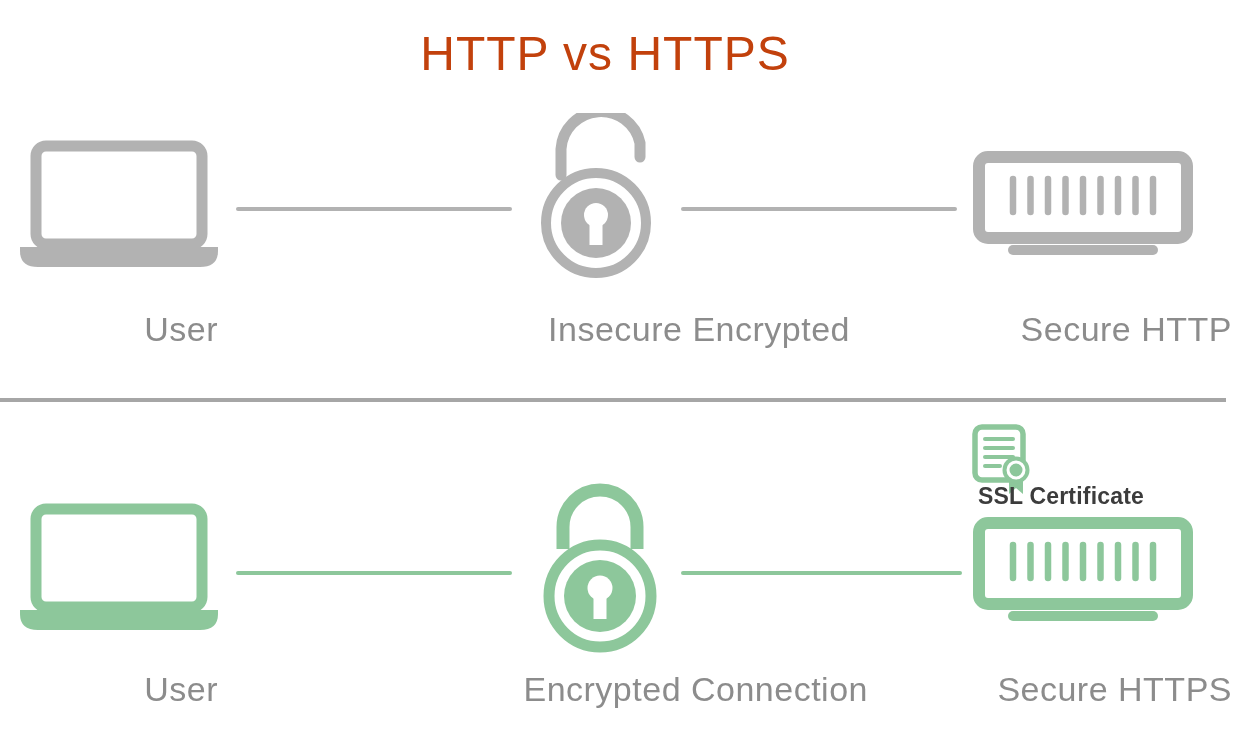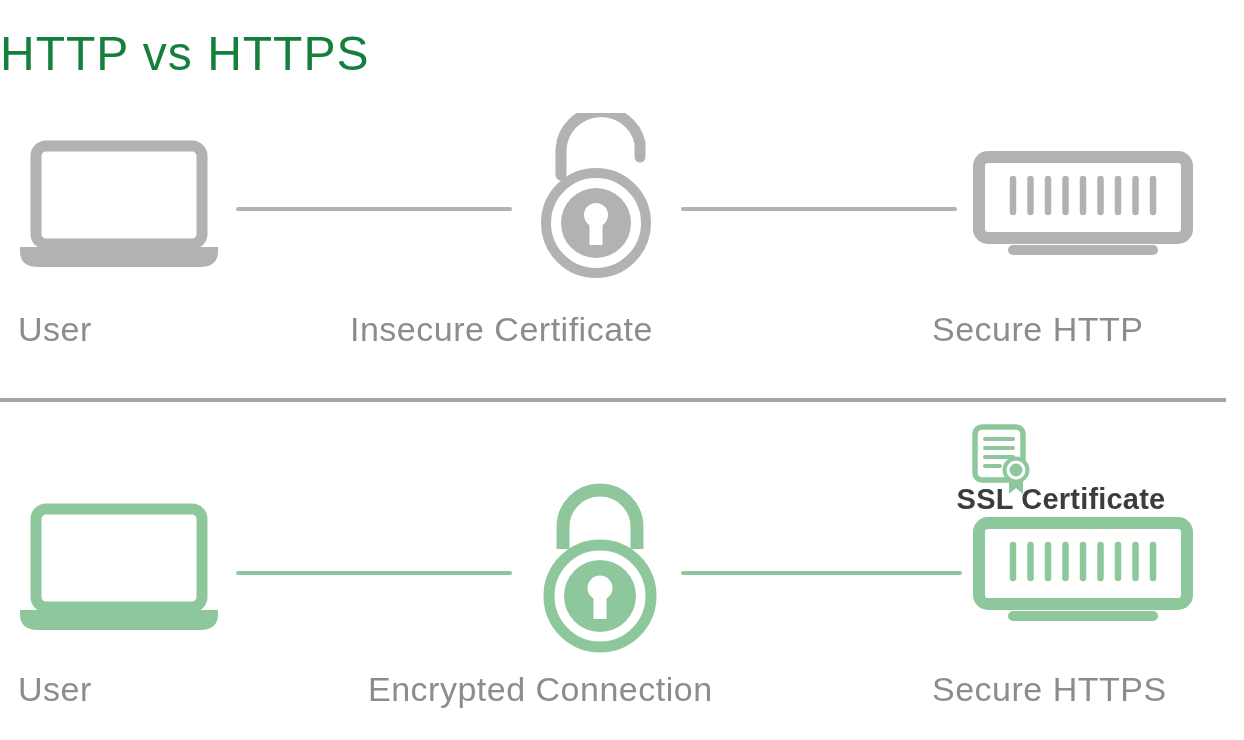--- a/index.html
+++ b/index.html
@@ -5,56 +5,56 @@
   html,body{margin:0;padding:0;background:#ffffff;}
   .canvas{
     position:relative;
     width:1244px;height:740px;
     background:#ffffff;
     font-family:"Liberation Sans", sans-serif;
     overflow:hidden;
   }
   .title{
     position:absolute;left:0;top:26px;width:1210px;
-    margin:0;text-align:left;
+    margin:0;text-align:center;
     font-size:48px;font-weight:500;letter-spacing:1px;
-    color:#15803d;
+    color:#c2410c;
   }
   .icon{position:absolute;display:block;}
   .gray{color:#b2b2b2;}
   .green{color:#8dc79b;}
   .laptop1{left:20px;top:140px;width:198px;height:130px;}
   .laptop2{left:20px;top:503px;width:198px;height:130px;}
   .lock1{left:537px;top:113px;width:132px;height:172px;}
   .lock2{left:535px;top:481px;width:132px;height:178px;}
   .server1{left:973px;top:151px;width:220px;height:114px;}
   .server2{left:973px;top:517px;width:220px;height:114px;}
   .cert{left:970px;top:424px;width:72px;height:74px;}
   .line{position:absolute;height:4px;border-radius:2px;}
   .line.gray-bg{background:#b2b2b2;}
   .line.green-bg{background:#8dc79b;}
   .line1a{left:236px;top:207px;width:276px;}
   .line1b{left:681px;top:207px;width:276px;}
   .line2a{left:236px;top:571px;width:276px;}
   .line2b{left:681px;top:571px;width:281px;}
   .divider{position:absolute;left:0;top:398px;width:1226px;height:4px;background:#a6a6a6;}
   .label{
-    position:absolute;text-align:left;
+    position:absolute;text-align:right;
     font-size:34px;color:#8c8c8c;letter-spacing:0.5px;
     white-space:nowrap;
   }
   .user1{left:18px;top:310px;width:200px;}
   .conn1{left:350px;top:310px;width:500px;}
   .srv1{left:932px;top:310px;width:300px;}
   .user2{left:18px;top:670px;width:200px;}
   .conn2{left:368px;top:670px;width:500px;}
   .srv2{left:932px;top:670px;width:300px;}
   .ssl-label{
     position:absolute;left:911px;top:483px;width:300px;
-    text-align:center;font-size:29px;font-weight:700;
+    text-align:center;font-size:23px;font-weight:700;
     color:#3c3c3c;letter-spacing:0.2px;white-space:nowrap;
   }
 </style>
 </head>
 <body>
 
 <div class="canvas">
 
   <h1 class="title">HTTP vs HTTPS</h1>
 
@@ -85,21 +85,21 @@
       <line x1="110" y1="28" x2="110" y2="61"></line>
       <line x1="127.5" y1="28" x2="127.5" y2="61"></line>
       <line x1="145" y1="28" x2="145" y2="61"></line>
       <line x1="162.5" y1="28" x2="162.5" y2="61"></line>
       <line x1="180" y1="28" x2="180" y2="61"></line>
     </g>
     <line x1="40" y1="99" x2="180" y2="99" stroke="currentColor" stroke-width="10" stroke-linecap="round"></line>
   </svg>
 
   <div class="label user1">User</div>
-  <div class="label conn1">Insecure Certificate</div>
+  <div class="label conn1">Insecure Encrypted</div>
   <div class="label srv1">Secure HTTP</div>
 
   <div class="divider"></div>
 
   <svg class="icon green cert" viewBox="0 0 72 74" aria-hidden="true">
     <rect x="5" y="3" width="48" height="53" rx="7" fill="none" stroke="currentColor" stroke-width="5.5"></rect>
     <g stroke="currentColor" stroke-width="4" stroke-linecap="round">
       <line x1="15" y1="15" x2="43" y2="15"></line>
       <line x1="15" y1="24" x2="43" y2="24"></line>
       <line x1="15" y1="33" x2="43" y2="33"></line>

